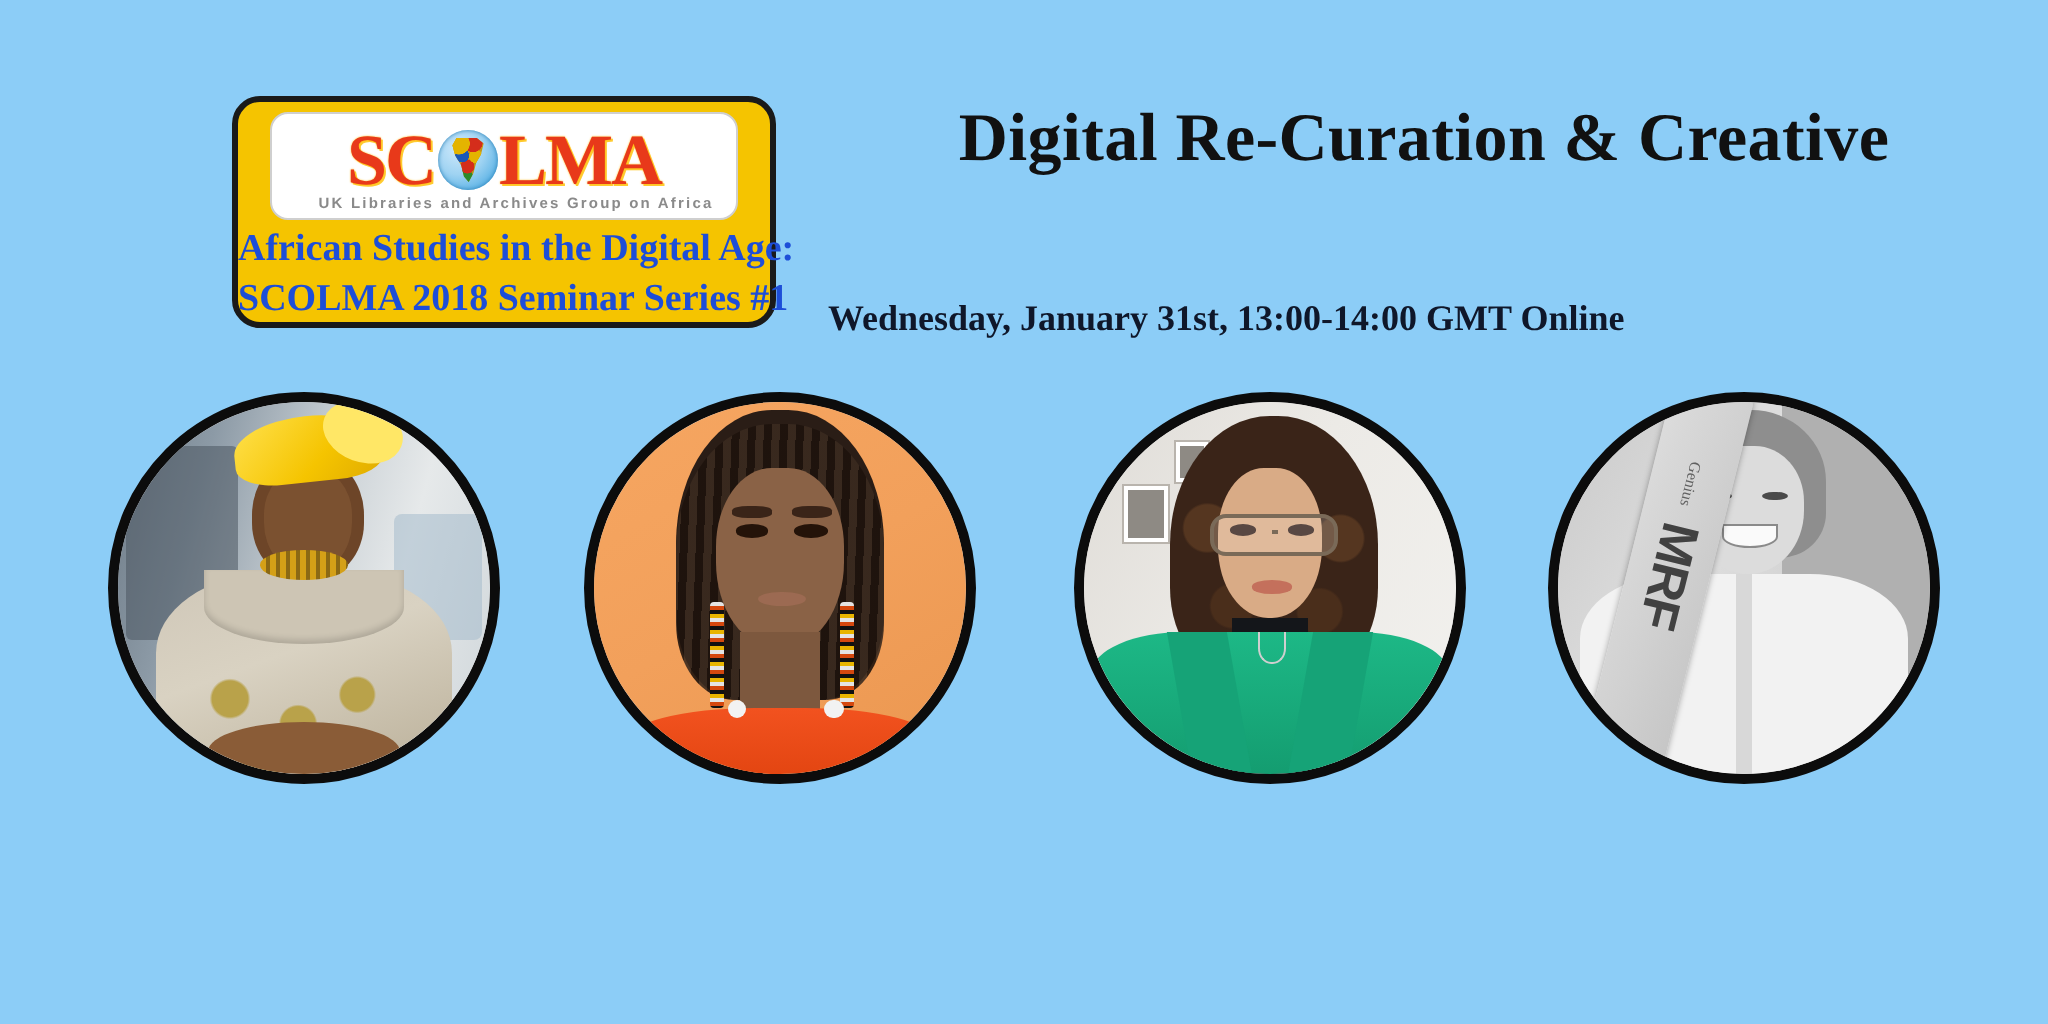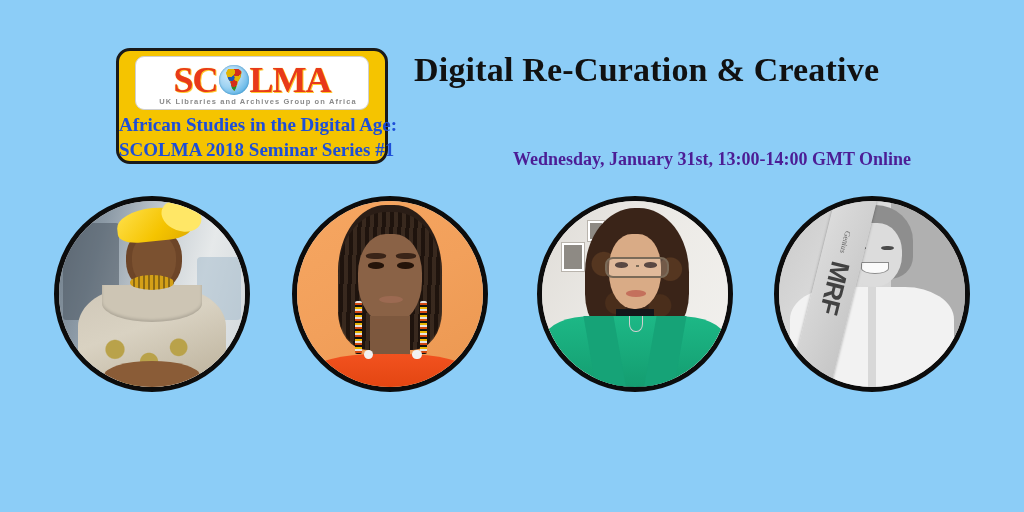--- a/index.html
+++ b/index.html
@@ -62,28 +62,28 @@
     font-family:Liberation Serif, serif;
     font-weight:bold;color:#1d4ed8;width:100%;text-align:left;
     white-space:nowrap;
   }
   .badge-l1{font-size:19px;margin-top:4px;}
   .badge-l2{font-size:19px;margin-top:3px;}
 
   
   .title{
     position:absolute;left:414px;top:48px;width:596px;
-    color:#111111;
+    text-align:center;color:#111111;
     font-family:"Liberation Serif", serif;
     font-weight:bold;font-size:34px;line-height:43px;
     letter-spacing:0.2px;
   }
   .subtitle{
     position:absolute;left:414px;top:148px;width:596px;
-    text-align:center;color:#4c1d95;
+    color:#0f172a;
     font-family:"Liberation Serif", serif;
     font-weight:bold;font-size:18px;line-height:22px;
   }
 
   
   .speaker{position:absolute;top:196px;width:240px;}
   .s1{left:32px;}  .s2{left:270px;} .s3{left:515px;} .s4{left:752px;}
   .photo{
     width:196px;height:196px;border-radius:50%;
     border:5px solid #0c0c0c;box-sizing:border-box;

